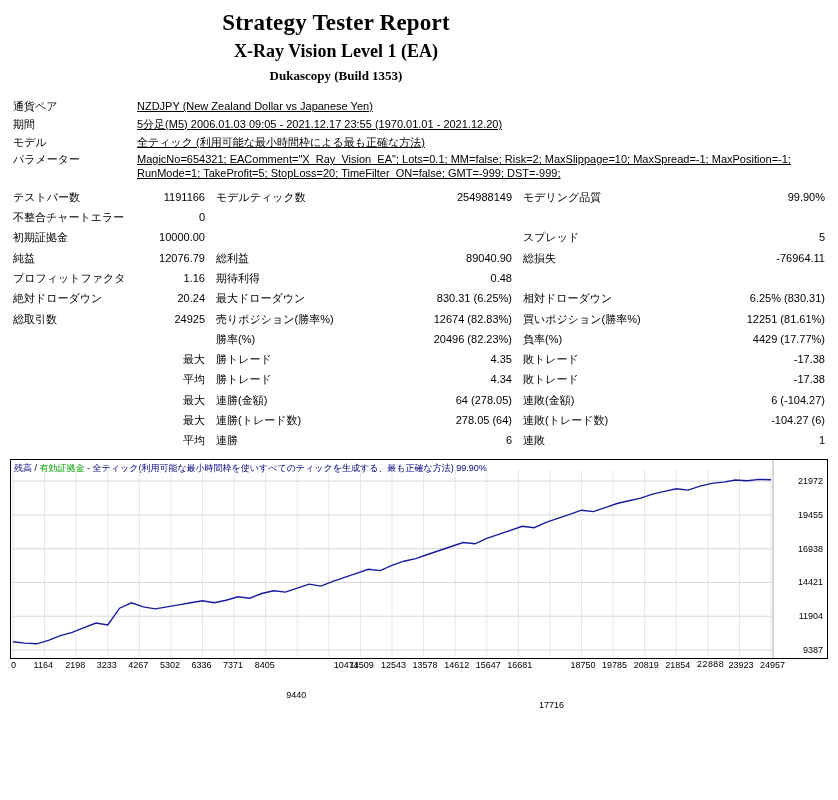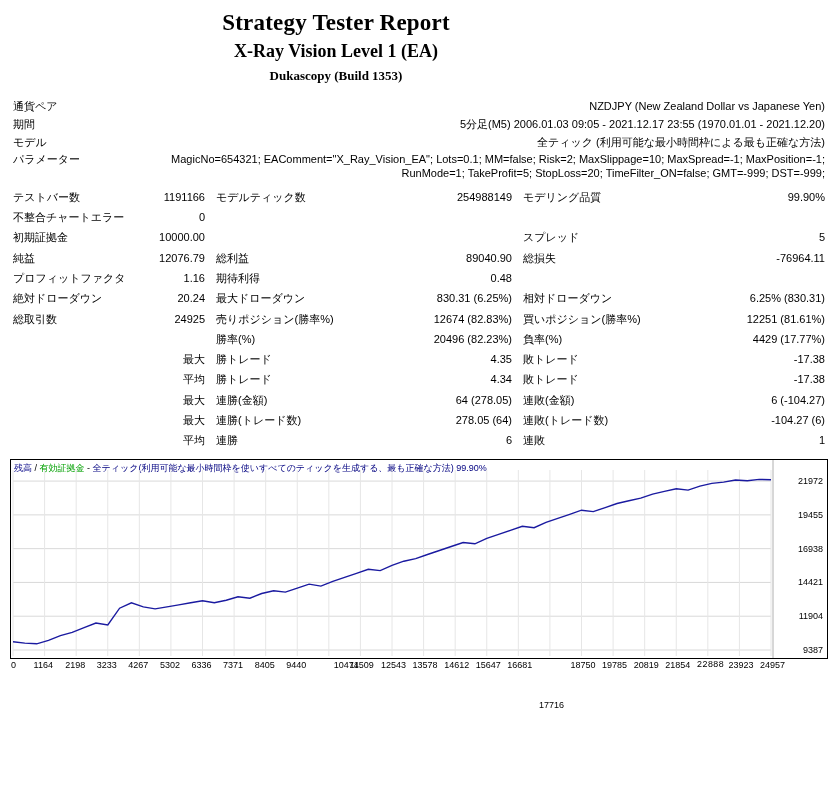--- a/index.html
+++ b/index.html
@@ -54,21 +54,22 @@
     padding: 2px 3px;
     vertical-align: top;
     line-height: 1.25;
   }
   .lbl {
     width: 118px;
     text-align: left;
     white-space: normal;
   }
   .val {
-    text-align: right;
+    text-align: left;
+    text-decoration: underline;
   }
   
   table.stats {
     border-collapse: collapse;
     width: 818px;
     font-size: 11px;
     margin-top: 4px;
   }
   table.stats td {
     padding: 3px 3px;
@@ -314,21 +315,21 @@
   <div class="x-axis" id="x-axis">
       <span style="left: 1px;">0</span>
       <span style="left: 23.5833px;">1164</span>
       <span style="left: 55.1667px;">2198</span>
       <span style="left: 86.75px;">3233</span>
       <span style="left: 118.333px;">4267</span>
       <span style="left: 149.917px;">5302</span>
       <span style="left: 181.5px;">6336</span>
       <span style="left: 213.083px;">7371</span>
       <span style="left: 244.667px;">8405</span>
-      <span style="left: 276.25px;">9440</span>
+      <span style="left: 276.25px; margin-top: 30px;">9440</span>
       <span style="left: 307.833px; margin-left: 16px;">10474</span>
       <span style="left: 339.417px;">11509</span>
       <span style="left: 371px;">12543</span>
       <span style="left: 402.583px;">13578</span>
       <span style="left: 434.167px;">14612</span>
       <span style="left: 465.75px;">15647</span>
       <span style="left: 497.333px;">16681</span>
       <span style="left: 528.917px; margin-top: 40px;">17716</span>
       <span style="left: 560.5px;">18750</span>
       <span style="left: 592.083px;">19785</span>

